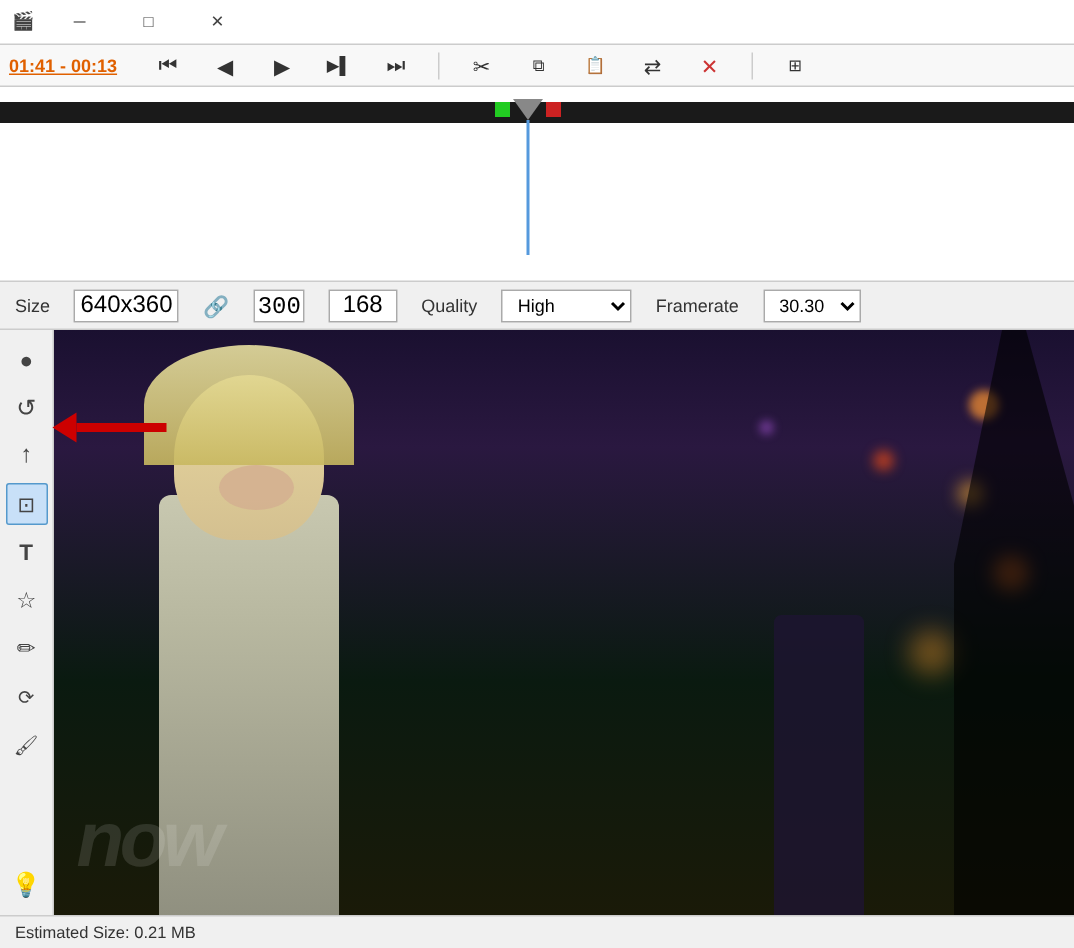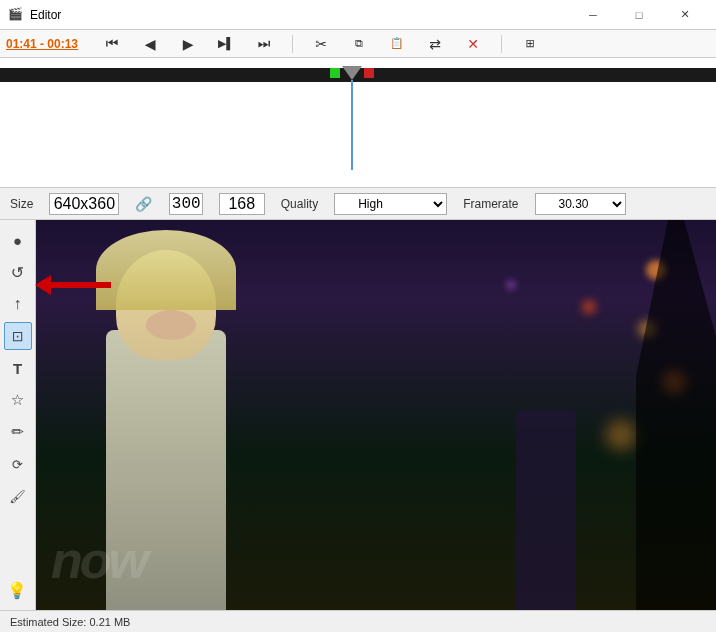--- a/index.html
+++ b/index.html
@@ -138,21 +138,21 @@
       background: #fff;
       font-size: 16px;
       text-align: center;
       padding: 0 2px;
     }
     .settings-select {
       height: 22px;
       border: 1px solid #aaa;
       background: #fff;
       font-size: 12px;
-      padding: 0 19px;
+      padding: 0 6px;
       cursor: pointer;
     }
 
     
     .main-area {
       display: flex;
       height: calc(632px - 30px - 28px - 130px - 32px - 22px);
       
     }
 
@@ -237,21 +237,20 @@
       position: absolute;
       top: 0; left: 0; right: 0; bottom: 0;
       background: radial-gradient(ellipse at 70% 30%, #3a2a5a 0%, #1a1a3a 40%, #0a1a0a 70%, #1a0a0a 100%);
     }
   </style>
 </head>
 <body>
 
 <div class="title-bar">
   <span class="title-bar-icon">🎬</span>
-  <span class="title-bar-title">Editor</span>
   <div class="title-bar-controls">
     <button class="title-bar-btn">─</button>
     <button class="title-bar-btn">□</button>
     <button class="title-bar-btn close">✕</button>
   </div>
 </div>
 
 <div class="toolbar">
   <span class="timecode">01:41 - 00:13</span>
   <button class="tb-btn" title="Skip to start">⏮</button>

